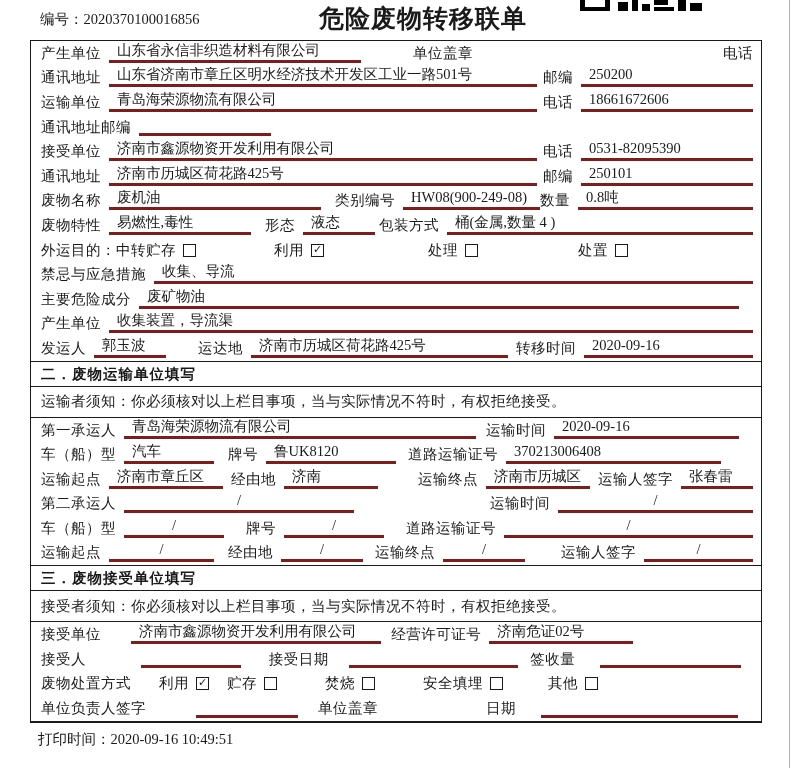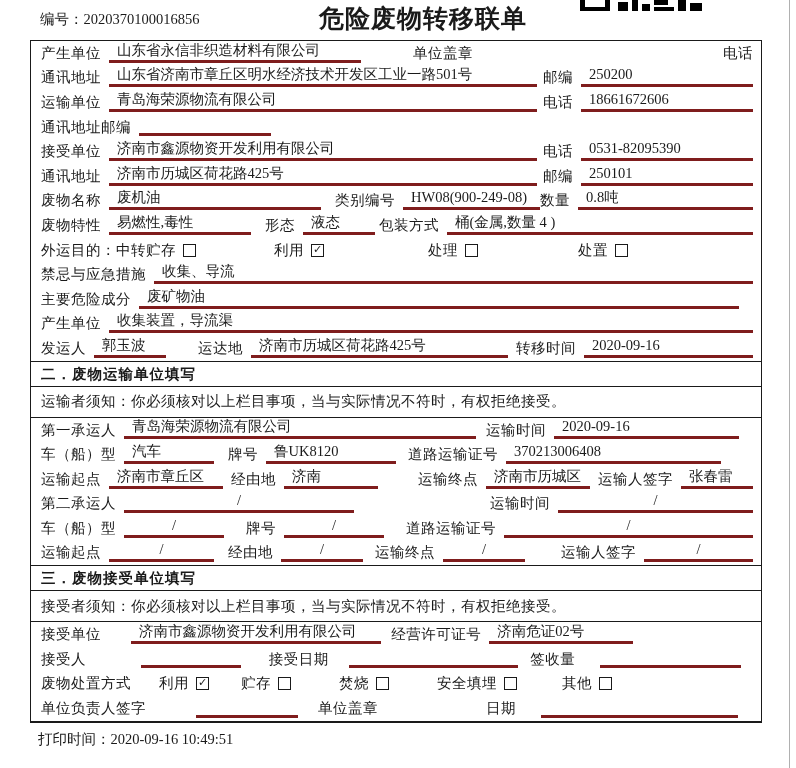--- a/index.html
+++ b/index.html
@@ -225,21 +225,21 @@
     <span class="lbl" style="margin-left:28px">接受日期</span>
     <span class="val" style="width:165px;margin-left:20px"></span>
     <span class="lbl" style="margin-left:12px">签收量</span>
     <span class="val" style="width:135px;margin-left:25px;margin-right:12px"></span>
   </div>
 
   <div class="row">
     <span class="lbl">废物处置方式</span>
     <span class="lbl" style="margin-left:28px">利用</span>
     <span class="cb">✓</span>
-    <span class="lbl" style="margin-left:32px">贮存</span>
+    <span class="lbl" style="margin-left:18px">贮存</span>
     <span class="cb"></span>
     <span class="lbl" style="margin-left:48px">焚烧</span>
     <span class="cb"></span>
     <span class="lbl" style="margin-left:48px">安全填埋</span>
     <span class="cb"></span>
     <span class="lbl" style="margin-left:45px">其他</span>
     <span class="cb"></span>
   </div>
 
   <div class="row">

